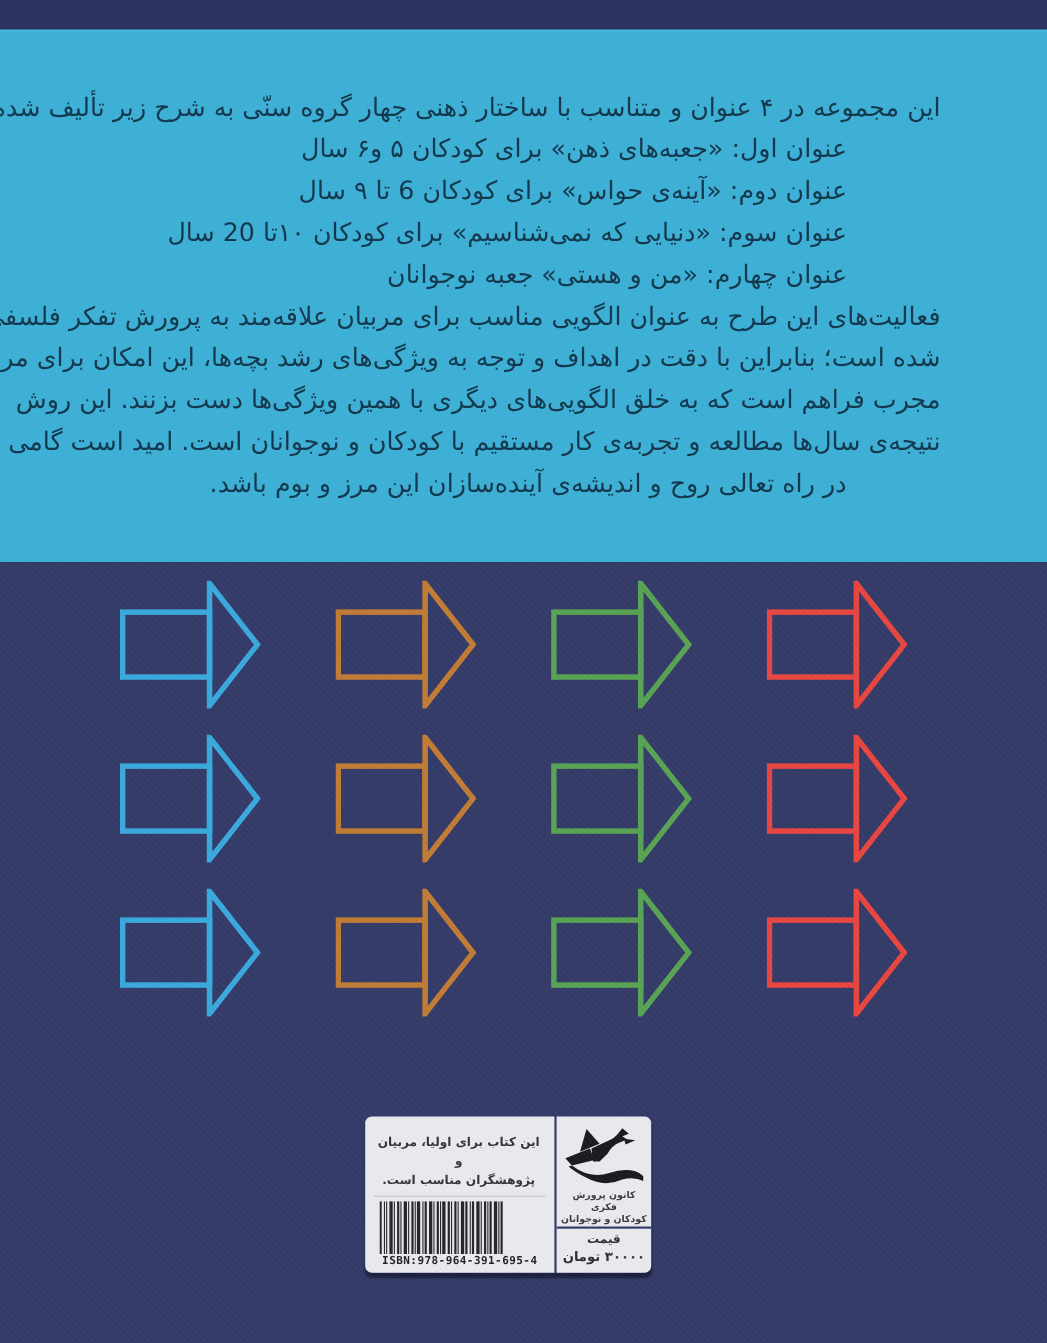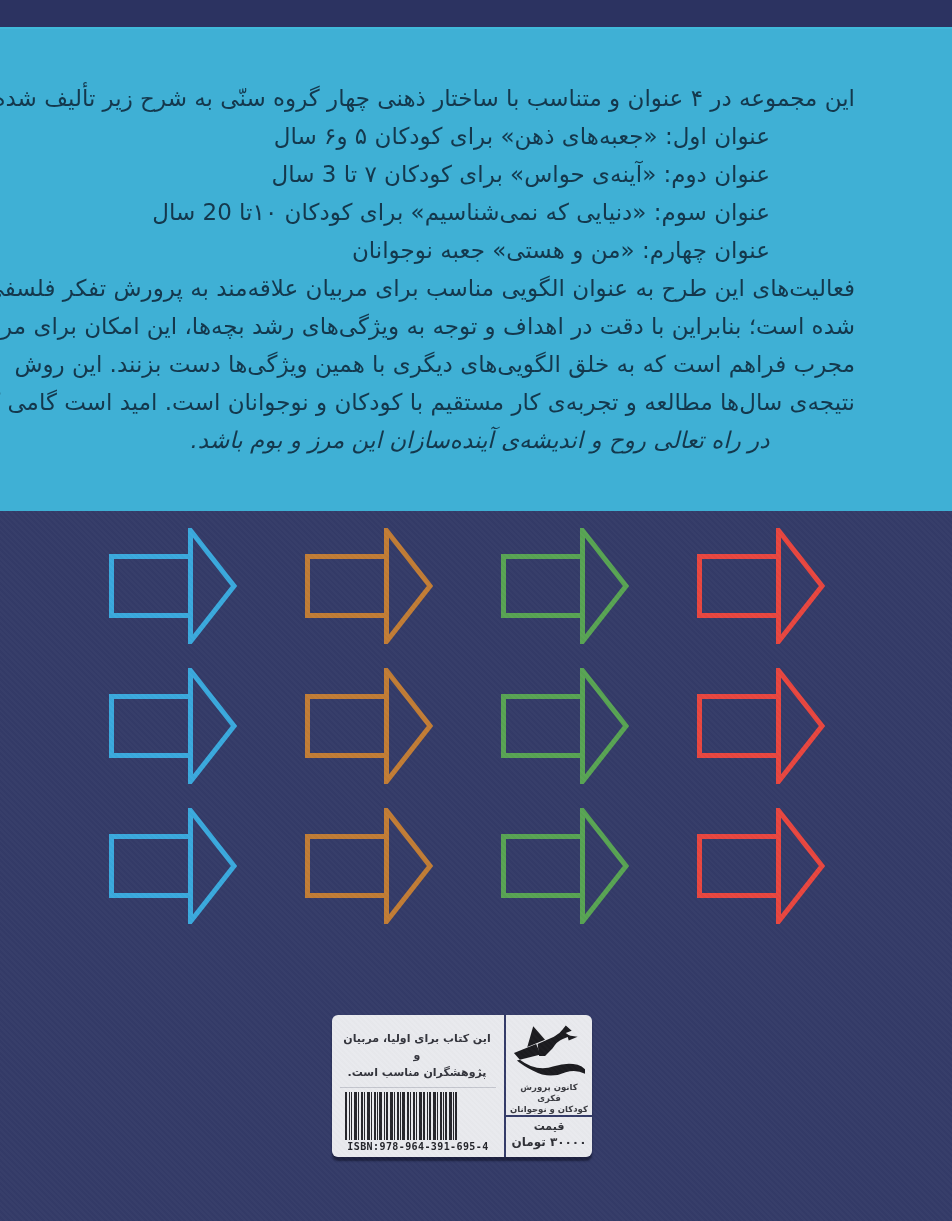--- a/index.html
+++ b/index.html
@@ -15,21 +15,21 @@
   .texture{position:absolute;inset:0;pointer-events:none;
     background-image:repeating-linear-gradient(45deg,rgba(255,255,255,0.015) 0 2px,rgba(0,0,0,0.012) 2px 4px);}
   
   .text-block{
     position:absolute;left:105px;top:50px;width:750px;
     direction:rtl;color:#14384D;font-size:23px;font-weight:500;
   }
   .line{height:38px;line-height:38px;white-space:nowrap;}
   .just{text-align:justify;text-align-last:justify;}
   .indent{padding-left:0;padding-right:85px;box-sizing:border-box;}
-  .center{text-align:center;font-style:italic;}
+  .center{text-align:center;}
   
   .arrows{
     position:absolute;left:109px;top:17px;
     display:grid;grid-template-columns:repeat(4,128px);gap:24px 68px;
   }
   .arrow{width:128px;height:116px;display:block;}
   
   .footer{
     position:absolute;left:332px;top:504px;width:260px;height:142px;
     display:flex;border-radius:6px;background:#343B68;
@@ -63,21 +63,21 @@
 <body>
 
 <div class="page">
 
   <div class="top-band"></div>
 
   <section class="cyan-section">
     <div class="text-block">
       <div class="line just">این مجموعه در ۴ عنوان و متناسب با ساختار ذهنی چهار گروه سنّی به شرح زیر تألیف شده است:</div>
       <div class="line indent">عنوان اول: «جعبه‌های ذهن» برای کودکان ۵ و۶ سال</div>
-      <div class="line indent">عنوان دوم: «آینه‌ی حواس» برای کودکان ۷ تا 3 سال</div>
+      <div class="line indent">عنوان دوم: «آینه‌ی حواس» برای کودکان 6 تا ۹ سال</div>
       <div class="line indent">عنوان سوم: «دنیایی که نمی‌شناسیم» برای کودکان ۱۰تا 20 سال</div>
       <div class="line indent">عنوان چهارم: «من و هستی» جعبه نوجوانان</div>
       <div class="line just">فعالیت‌های این طرح به عنوان الگویی مناسب برای مربیان علاقه‌مند به پرورش تفکر فلسفی ارائه</div>
       <div class="line just">شده است؛ بنابراین با دقت در اهداف و توجه به ویژگی‌های رشد بچه‌ها، این امکان برای مربیان</div>
       <div class="line just">مجرب فراهم است که به خلق الگویی‌های دیگری با همین ویژگی‌ها دست بزنند. این روش</div>
       <div class="line just">نتیجه‌ی سال‌ها مطالعه و تجربه‌ی کار مستقیم با کودکان و نوجوانان است. امید است گامی کوچک</div>
       <div class="line center">در راه تعالی روح و اندیشه‌ی آینده‌سازان این مرز و بوم باشد.</div>
     </div>
   </section>
 

